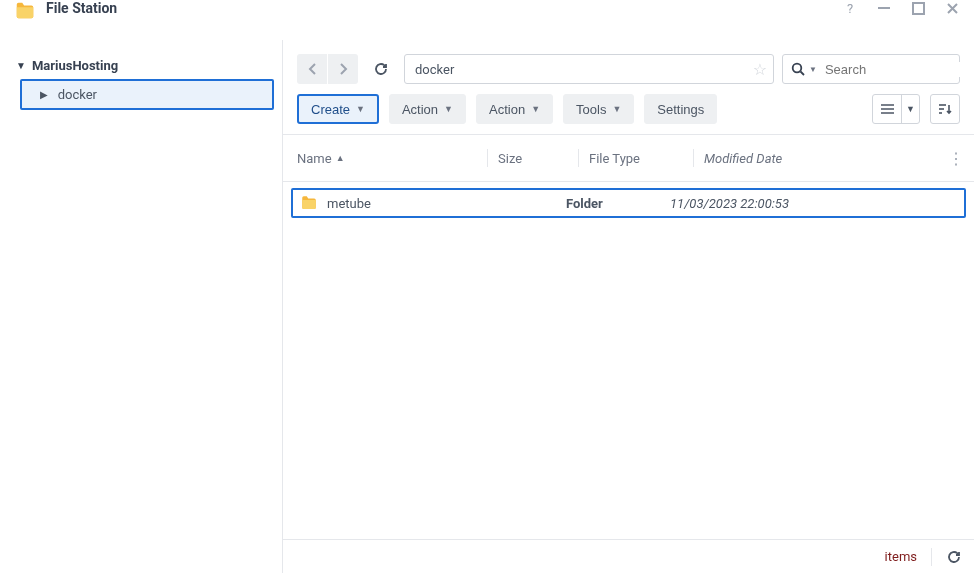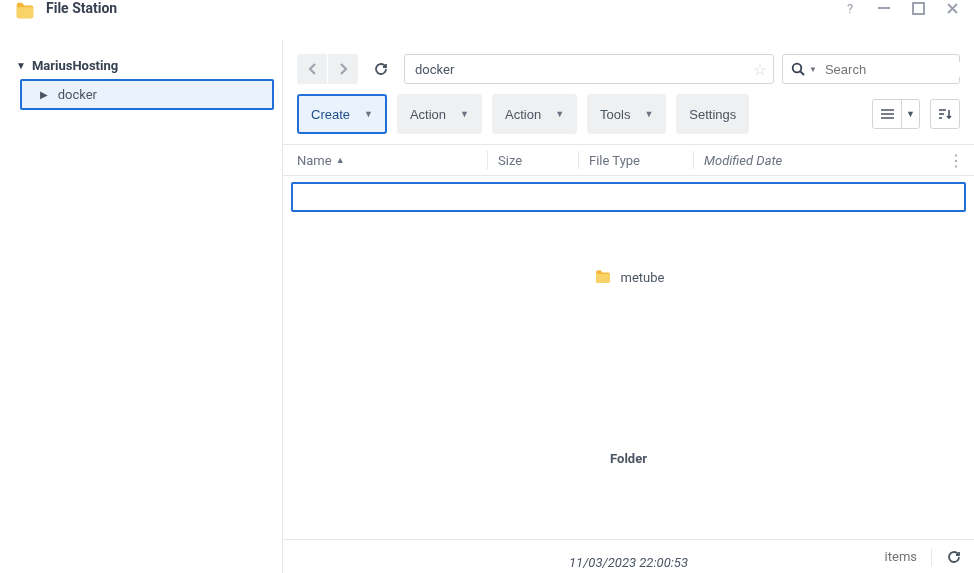--- a/index.html
+++ b/index.html
@@ -116,28 +116,28 @@
   .search-box .searchcaret { font-size:8px; color:#6b7280; margin-right:4px;}
   .search-box input { border:none; outline:none; flex:1; font-size:13px; color:#6b7280;}
 
   .main-toolbar2 {
     display:flex;
     align-items:center;
     padding: 4px 14px 10px 14px;
     gap: 10px;
   }
   .btn {
-    height: 40px;
+    height: 30px;
     padding: 0 12px;
     background: #eef0f2;
     border: 1px solid #eef0f2;
     border-radius: 3px;
     color:#4b5563;
     font-size:13px;
-    display:flex;align-items:center;gap:14px;
+    display:flex;align-items:center;gap:6px;
     cursor:pointer;
   }
   .btn.primary {
     border: 2px solid #1f6fd6;
     background: #eaf2fb;
     color:#1f4e8a;
   }
   .btn .caret-d { font-size:9px; color:#6b7280;}
   .spacer { flex:1; }
   .viewmode {
@@ -148,21 +148,21 @@
     overflow:hidden;
   }
   .viewmode .vm { width:28px; display:flex;align-items:center;justify-content:center;color:#4b5563;cursor:pointer;}
   .viewmode .vm.sm { width:18px; border-left:1px solid #d1d5db; font-size:9px;}
   .sortbtn { width:30px;height:30px;border:1px solid #d1d5db;border-radius:3px;display:flex;align-items:center;justify-content:center;cursor:pointer;}
 
   
   .table-head {
     display:flex;
     align-items:center;
-    height: 32px;
+    height: 48px;
     border-top: 1px solid #e5e7eb;
     border-bottom: 1px solid #e5e7eb;
     padding: 0 14px 0 14px;
     color:#6b7280;
     font-size:13px;
     position:relative;
   }
   .col-name { flex: 0 0 190px; display:flex; align-items:center;}
   .col-size { flex: 0 0 80px; }
   .col-type { flex: 0 0 104px; }
@@ -172,38 +172,37 @@
   .more-dots { position:absolute; right:10px; color:#9ca3af; font-size:16px; cursor:pointer;}
 
   .row-wrap { padding: 6px 8px 0 8px; }
   .row {
     display:flex;
     align-items:center;
     height: 30px;
     border: 2px solid #1f6fd6;
     border-radius:2px;
     padding: 0 6px;
-    flex-direction: column;
   }
   .row .ficon { width:20px; height:20px; margin-right:8px; display:flex;align-items:center;justify-content:center;}
   .rc-name { flex: 0 0 186px; display:flex; align-items:center;}
   .rc-size { flex: 0 0 81px; }
   .rc-type { flex: 0 0 104px; font-weight: bold; }
   .rc-date { flex: 1; font-style: italic; }
 
   
   .statusbar {
     height: 34px;
     border-top: 1px solid #e5e7eb;
     display:flex;
     align-items:center;
     justify-content:flex-end;
     padding: 0 12px;
     gap: 14px;
-    color:#737373;
+    color:#7f1d1d;
     position:absolute;
     bottom:0; left:0; right:0;margin-top:16px;
   }
   .statusbar .sep { width:1px; height:18px; background:#e5e7eb;}
   .statusbar .srefresh { cursor:pointer; font-weight:bold;}
 
   svg { display:block; }
 </style>
 </head>
 <body>

